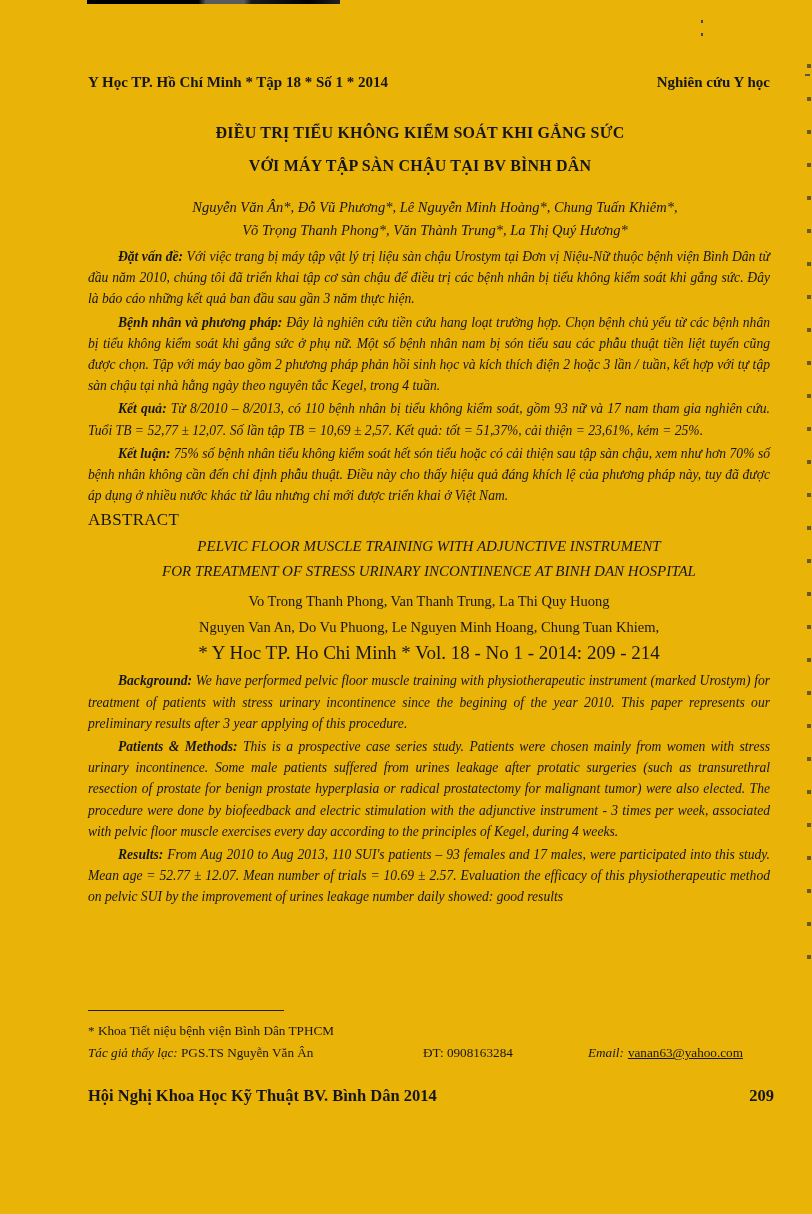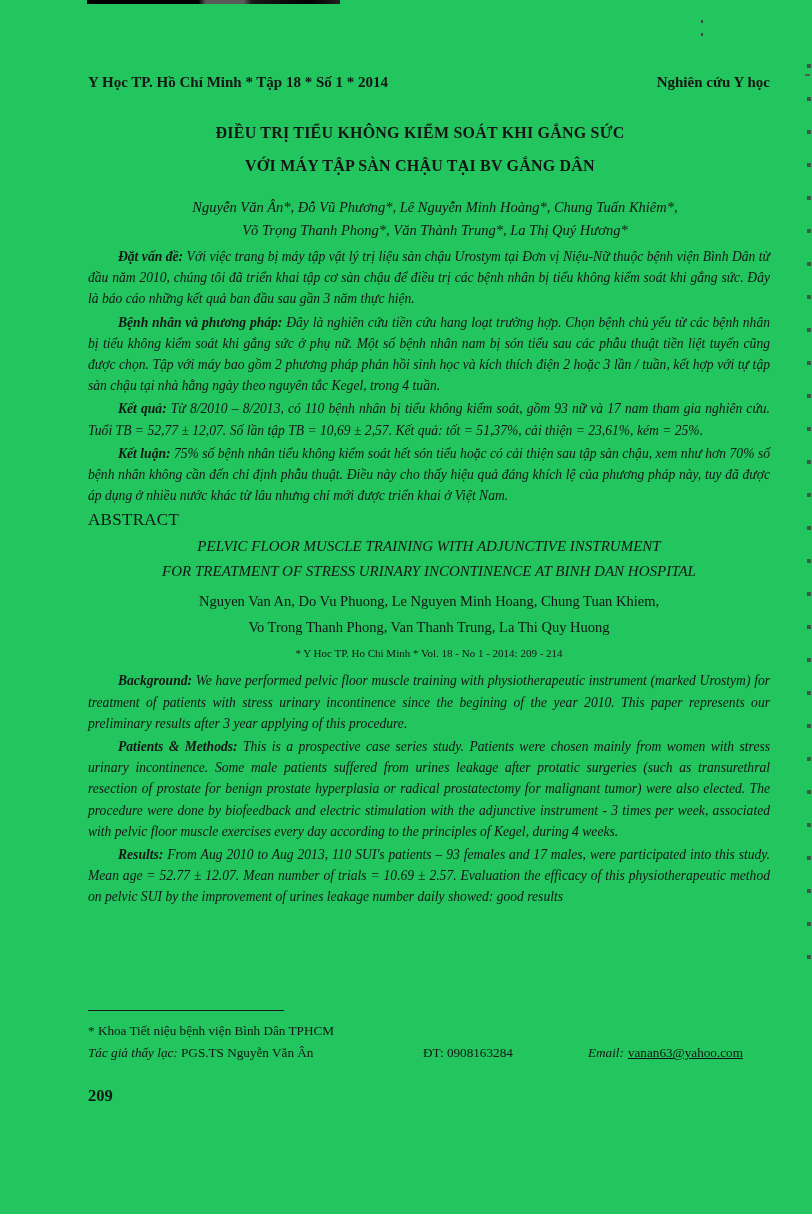--- a/index.html
+++ b/index.html
@@ -1,19 +1,19 @@
 <!DOCTYPE html>
 <html><head>
 <meta charset="utf-8">
 <style>
   html,body{margin:0;padding:0;background:#e8e8e8;}
   .page{
     position:relative;
     width:812px;height:1214px;
-    background:#22c55e;
+    background:#eab308;
     font-family:"Liberation Serif","DejaVu Serif",serif;
     color:#161616;
     overflow:hidden;
     margin:0 auto;
   }
   .topbar{
     position:absolute;top:0;left:87px;width:253px;height:4px;
     background:linear-gradient(to right,#000 0%,#000 44%,#5a5a5a 47%,#5a5a5a 62%,#1a1a1a 65%,#000 88%,#222 100%);
   }
   .speck-colon{position:absolute;top:20px;left:701px;width:2px;height:10px;
@@ -42,21 +42,21 @@
   .content{position:absolute;top:246px;left:88px;right:42px;}
   .sec-heading{font-size:17px;font-weight:bold;margin:0 0 8px 0;letter-spacing:.3px;}
   .para{
     font-style:italic;font-size:13.6px;line-height:21.2px;
     text-align:justify;text-indent:30px;margin:0 0 2px 0;
   }
   .para .lead{font-weight:bold;}
   .abs-heading{font-size:17px;font-weight:normal;margin:4px 0 4px 0;letter-spacing:.3px;}
   .abs-title{text-align:center;font-style:italic;font-size:15px;line-height:25px;margin:4px;}
   .abs-authors{text-align:center;font-size:14.5px;line-height:26px;margin:2px 0 0 0;}
-  .abs-citation{text-align:center;font-size:11px;line-height:26px;margin:0 0 4px 0;}
+  .abs-citation{text-align:center;font-size:19px;line-height:26px;margin:0 0 4px 0;}
   .footnote{position:absolute;top:1010px;left:88px;right:42px;font-size:13.2px;}
   .footnote-rule{width:196px;height:0;border-top:1.6px solid #1d1d1d;margin:0 0 12px 0;}
   .fn-line1{margin:0 0 6px 0;}
   .fn-line2{display:flex;align-items:baseline;}
   .fn-contact{width:335px;font-style:italic;}
   .fn-contact .fn-name{font-style:normal;}
   .fn-phone{width:165px;font-style:normal;}
   .fn-email-label{font-style:italic;margin-right:4px;}
   .fn-email{font-style:normal;text-decoration:underline;color:#161616;}
   .footer{
@@ -75,21 +75,21 @@
   <div class="speck-dash"></div>
   <div class="edge-noise"></div>
 
   <div class="header">
     <span>Y Học TP. Hồ Chí Minh * Tập 18 * Số 1 * 2014</span>
     <span>Nghiên cứu Y học</span>
   </div>
 
   <div class="title">
     <div>ĐIỀU TRỊ TIỂU KHÔNG KIỂM SOÁT KHI GẮNG SỨC</div>
-    <div>VỚI MÁY TẬP SÀN CHẬU TẠI BV GẮNG DÂN</div>
+    <div>VỚI MÁY TẬP SÀN CHẬU TẠI BV BÌNH DÂN</div>
   </div>
 
   <div class="authors">
     <div>Nguyễn Văn Ân*, Đỗ Vũ Phương*, Lê Nguyễn Minh Hoàng*, Chung Tuấn Khiêm*,</div>
     <div>Võ Trọng Thanh Phong*, Văn Thành Trung*, La Thị Quý Hương*</div>
   </div>
 
   <div class="content">
 
 
@@ -102,22 +102,22 @@
     <p class="para"><span class="lead">Kết luận:</span><span> 75% số bệnh nhân tiểu không kiểm soát hết són tiểu hoặc có cải thiện sau tập sàn chậu, xem như hơn 70% số bệnh nhân không cần đến chỉ định phẫu thuật. Điều này cho thấy hiệu quả đáng khích lệ của phương pháp này, tuy đã được áp dụng ở nhiều nước khác từ lâu nhưng chỉ mới được triển khai ở Việt Nam.</span></p>
 
     <div class="abs-heading">ABSTRACT</div>
 
     <p class="abs-title">
       <span style="display:block">PELVIC FLOOR MUSCLE TRAINING WITH ADJUNCTIVE INSTRUMENT</span>
       <span style="display:block">FOR TREATMENT OF STRESS URINARY INCONTINENCE AT BINH DAN HOSPITAL</span>
     </p>
 
     <p class="abs-authors">
+      <span style="display:block">Vo Trong Thanh Phong, Van Thanh Trung, La Thi Quy Huong</span>
       <span style="display:block">Nguyen Van An, Do Vu Phuong, Le Nguyen Minh Hoang, Chung Tuan Khiem,</span>
-      <span style="display:block">Vo Trong Thanh Phong, Van Thanh Trung, La Thi Quy Huong</span>
     </p>
 
     <p class="abs-citation">* Y Hoc TP. Ho Chi Minh * Vol. 18 -  No 1 - 2014: 209 - 214</p>
 
     <p class="para"><span class="lead">Background:</span><span> We have performed pelvic floor muscle training with physiotherapeutic instrument (marked Urostym) for treatment of patients with stress urinary incontinence since the begining of the year 2010. This paper represents our preliminary results after 3 year applying of this procedure.</span></p>
 
     <p class="para"><span class="lead">Patients &amp; Methods:</span><span> This is a prospective case series study. Patients were chosen mainly from women with stress urinary incontinence. Some male patients suffered from urines leakage after protatic surgeries (such as transurethral resection of prostate for benign prostate hyperplasia or radical prostatectomy for malignant tumor) were also elected. The procedure were done by biofeedback and electric stimulation with the adjunctive instrument - 3 times per week, associated with pelvic floor muscle exercises every day according to the principles of Kegel, during 4 weeks.</span></p>
 
     <p class="para"><span class="lead">Results:</span><span> From Aug 2010 to Aug 2013, 110 SUI's patients – 93 females and 17 males, were participated into this study. Mean age = 52.77 ± 12.07. Mean number of trials = 10.69 ± 2.57. Evaluation the efficacy of this physiotherapeutic method on pelvic SUI by the improvement of urines leakage number daily showed: good results</span></p>
 
@@ -127,16 +127,17 @@
     <div class="footnote-rule"></div>
     <div class="fn-line1">* Khoa Tiết niệu bệnh viện Bình Dân TPHCM</div>
     <div class="fn-line2">
       <span class="fn-contact"><span>Tác giả thấy lạc:</span><span class="fn-name"> PGS.TS Nguyễn Văn Ân</span></span>
       <span class="fn-phone">ĐT: 0908163284</span>
       <span><span class="fn-email-label">Email:</span><a class="fn-email" href="#">vanan63@yahoo.com</a></span>
     </div>
   </div>
 
   <div class="footer">
+    <span>Hội Nghị Khoa Học Kỹ Thuật BV. Bình Dân 2014</span>
     <span>209</span>
   </div>
 
 </div>
 
 </body></html>

